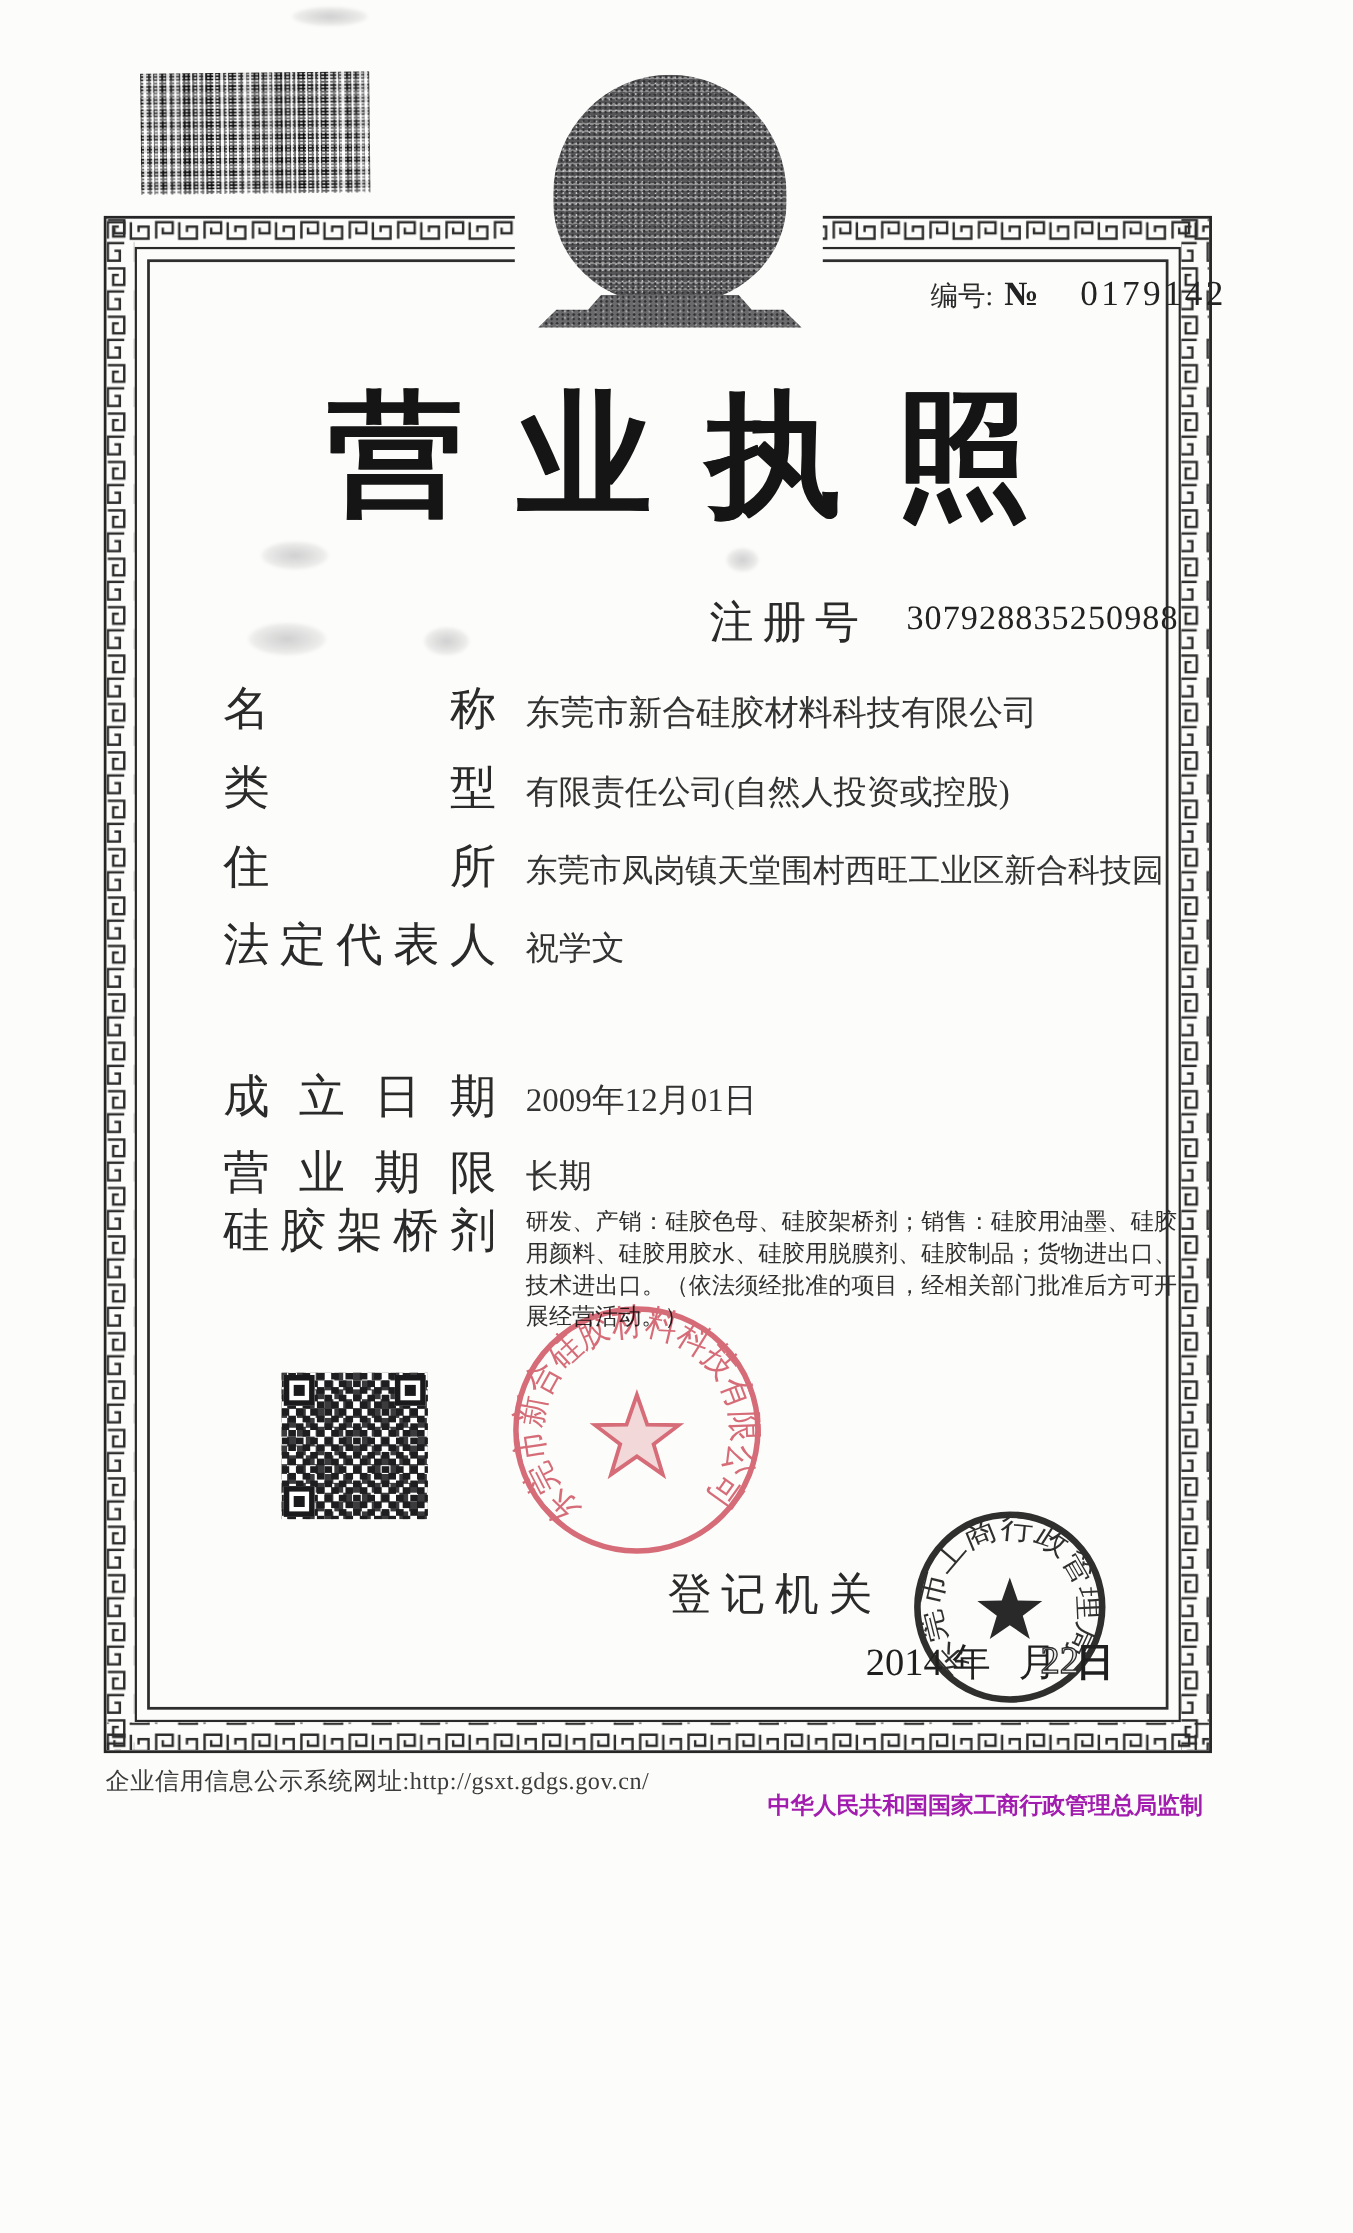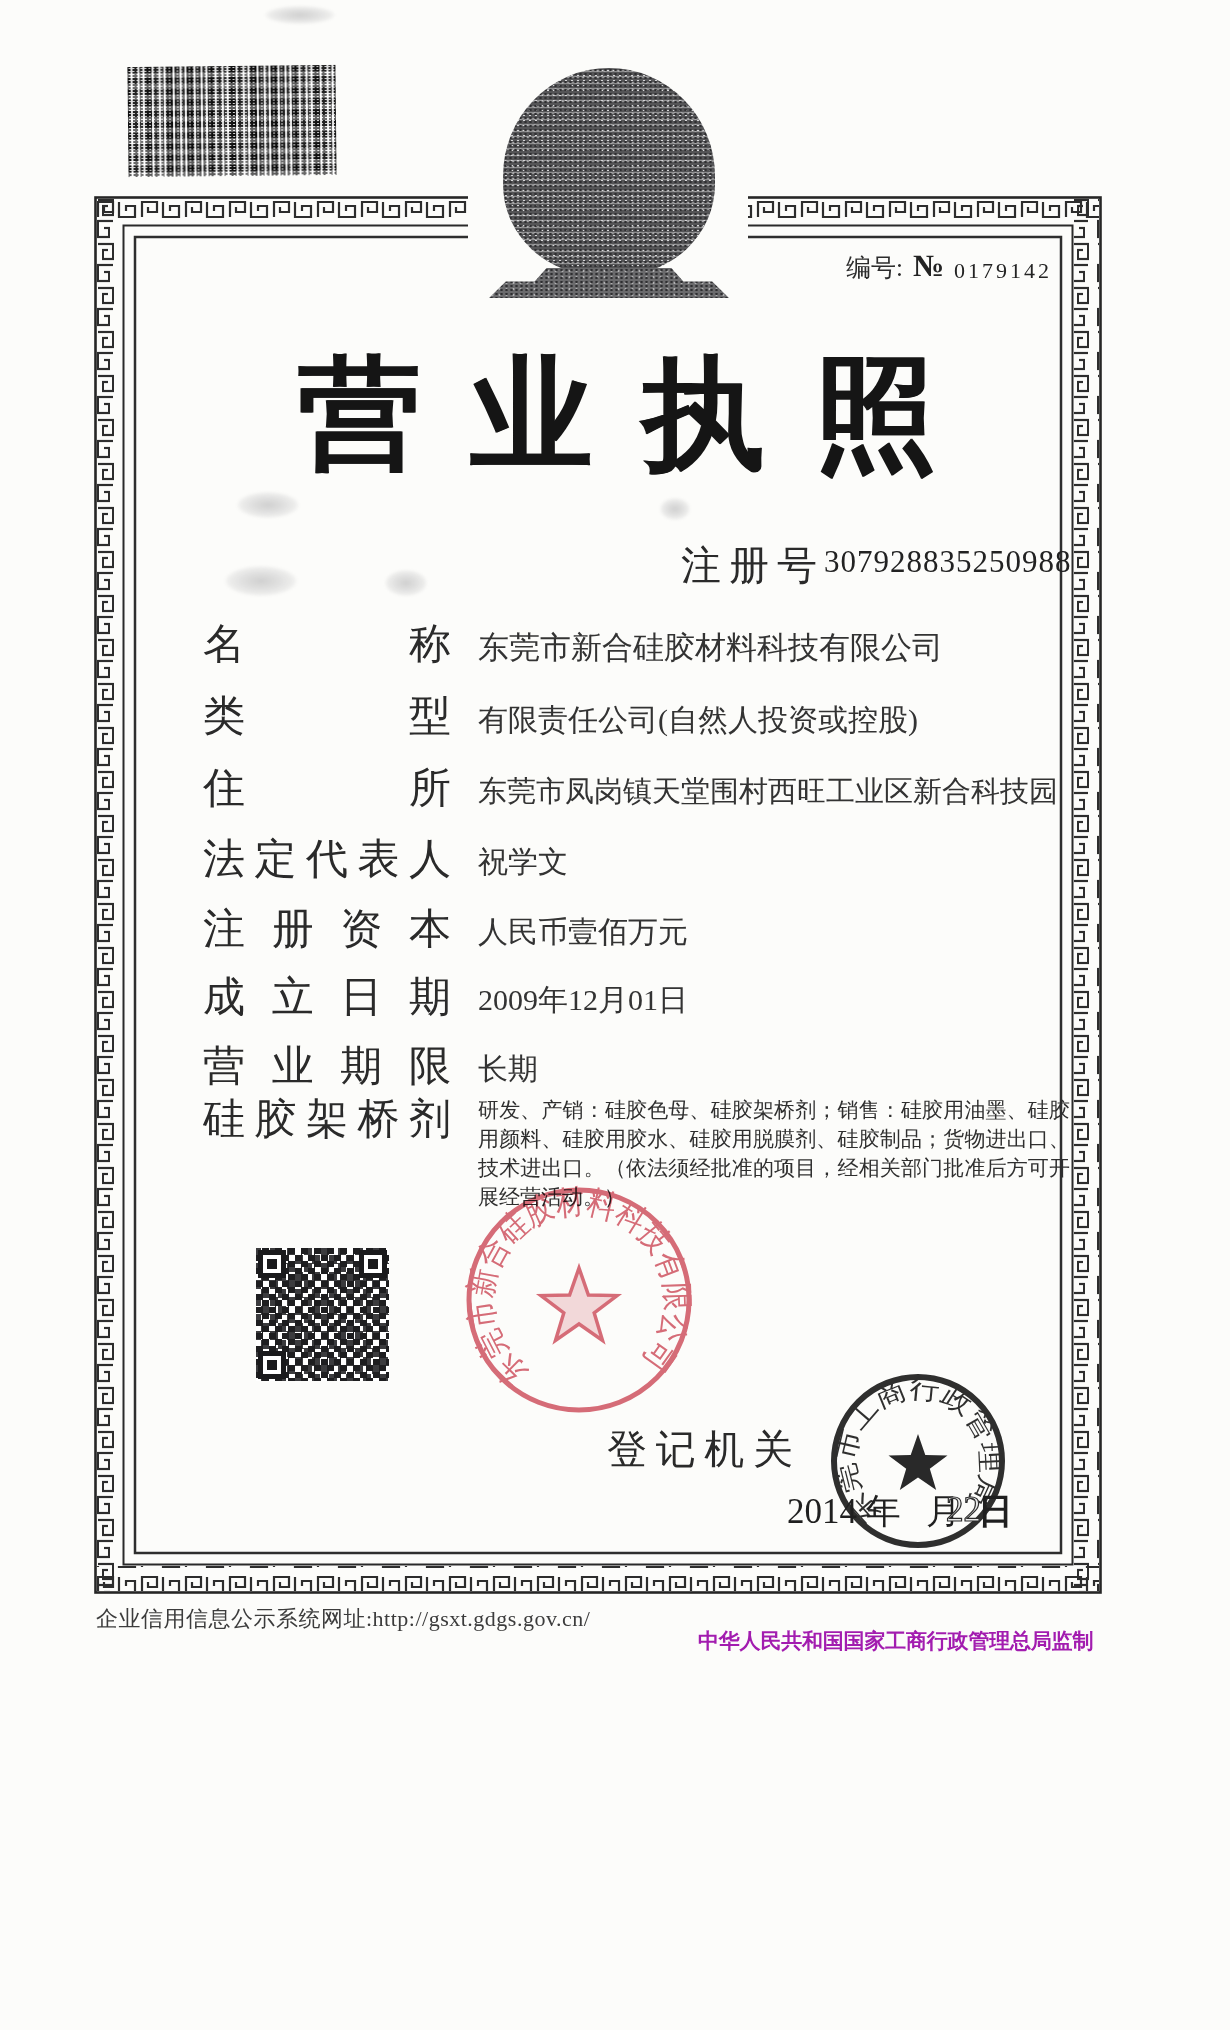--- a/index.html
+++ b/index.html
@@ -34,27 +34,27 @@
     background-image:radial-gradient(#2e2e30 1px, transparent 1.5px),radial-gradient(#b0b0b2 .9px, transparent 1.3px);
     background-size:5px 4px,7px 6px;filter:blur(.3px);}
 
   
   .frame{left:94px;top:196px;z-index:2;}
 
   
   .serial{left:846px;top:248px;z-index:5;display:flex;align-items:flex-end;gap:10px;white-space:nowrap;}
   .serial .lbl{font-size:25px;color:#2c2c2c;}
   .serial .nomark{font-size:31px;font-weight:bold;}
-  .serial .num{font-size:22px;letter-spacing:3px;font-family:"Liberation Serif",serif;}
+  .serial .num{font-size:32px;letter-spacing:3px;font-family:"Liberation Serif",serif;margin-left:28px;}
 
   
   .title{left:298px;top:348px;z-index:5;font-size:122px;font-weight:900;letter-spacing:50px;line-height:1.1;color:#151515;white-space:nowrap;text-shadow:1px 0 0 #151515;}
 
   
-  .regno-label{left:645px;top:538px;width:136px;z-index:5;font-size:40px;text-align:justify;text-align-last:justify;color:#2a2a2a;margin-left:36px;}
+  .regno-label{left:645px;top:538px;width:136px;z-index:5;font-size:40px;text-align:justify;text-align-last:justify;color:#2a2a2a;}
   .regno-number{left:824px;top:544px;z-index:5;font-size:31px;letter-spacing:1px;color:#222;}
 
   
   .row{position:absolute;left:203px;z-index:5;}
   .row .lab{display:inline-block;width:248px;font-size:42px;color:#2a2a2a;text-align:justify;text-align-last:justify;vertical-align:top;}
   .row .val{display:inline-block;margin-left:27px;vertical-align:top;color:#333;}
   .r0{top:616px}.r1{top:688px}.r2{top:760px}.r3{top:831px}.r4{top:901px}.r5{top:969px}.r6{top:1038px}.r7{top:1091px}
   .r0 .val{font-size:31px;padding-top:11px;}
   .r1 .val{font-size:30px;padding-top:12px;}
   .r2 .val{font-size:29px;padding-top:12px;}
@@ -144,23 +144,20 @@
   </div>
   <div class="row r1">
     <span class="lab">类型</span><span class="val">有限责任公司(自然人投资或控股)</span>
   </div>
   <div class="row r2">
     <span class="lab">住所</span><span class="val">东莞市凤岗镇天堂围村西旺工业区新合科技园</span>
   </div>
   <div class="row r3">
     <span class="lab">法定代表人</span><span class="val">祝学文</span>
   </div>
-  <div class="row r4">
-    <span class="lab">注册资本</span><span class="val">人民币壹佰万元</span>
-  </div>
   <div class="row r5">
     <span class="lab">成立日期</span><span class="val">2009年12月01日</span>
   </div>
   <div class="row r6">
     <span class="lab">营业期限</span><span class="val">长期</span>
   </div>
   <div class="row r7">
     <span class="lab">硅胶架桥剂</span><span class="val">研发、产销：硅胶色母、硅胶架桥剂；销售：硅胶用油墨、硅胶用颜料、硅胶用胶水、硅胶用脱膜剂、硅胶制品；货物进出口、技术进出口。（依法须经批准的项目，经相关部门批准后方可开展经营活动。）</span>
   </div>
 

